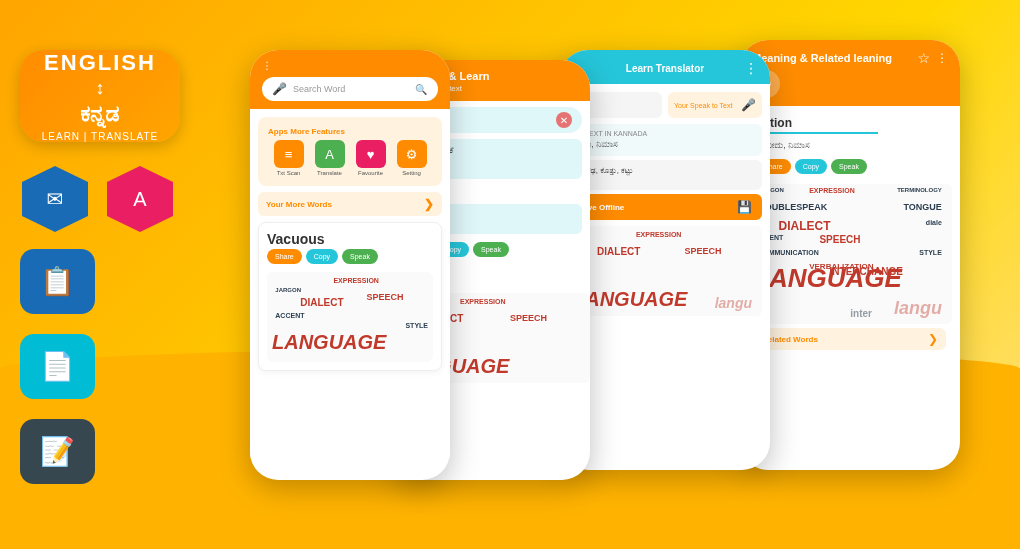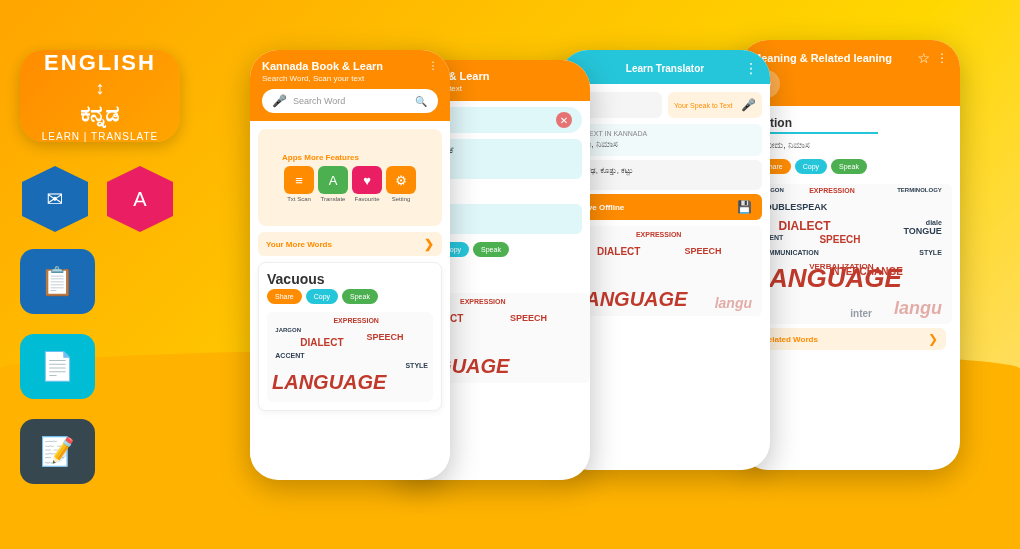--- a/index.html
+++ b/index.html
@@ -187,21 +187,21 @@
     .phone-body {
       padding: 8px;
       background: #fff;
       height: calc(100% - 80px);
       overflow: hidden;
     }
 
     .features-grid {
       background: #FFF3E0;
       border-radius: 8px;
-      padding: 24px;
+      padding: 10px;
       margin-bottom: 6px;
     }
     .features-label {
       font-size: 8px;
       color: #FF8C00;
       font-weight: 600;
       margin-bottom: 4px;
     }
     .features-icons {
       display: flex;
@@ -419,24 +419,20 @@
     </div>
   </div>
 </div>
 
 <div class="phones-container">
 
   <div class="phone phone-1">
 
     <div class="phone-header">
       <div style="display:flex;justify-content:space-between;align-items:flex-start;">
-        <div>
-          <div class="app-name">Kannada Book &amp; Learn</div>
-          <div class="app-sub">Search Word, Scan your text</div>
-        </div>
         <span style="color:white;font-size:10px;">⋮</span>
       </div>
 
       <div class="search-bar">
         <span style="color:#FF8C00;font-size:12px;">🎤</span>
         <span style="font-size:9px;color:#999;flex:1;">Search Word</span>
         <span style="font-size:10px;color:#888;">🔍</span>
       </div>
     </div>
 
@@ -601,21 +597,21 @@
         <button class="btn-share">Share</button>
         <button class="btn-copy">Copy</button>
         <button class="btn-speak">Speak</button>
       </div>
 
       <div class="wc-container" style="height:140px;">
         <span style="position:absolute;top:3px;left:30%;font-size:7px;font-weight:700;color:#c0392b;">EXPRESSION</span>
         <span style="position:absolute;top:3px;left:5%;font-size:6px;font-weight:700;color:#2c3e50;">JARGON</span>
         <span style="position:absolute;top:3px;right:5%;font-size:6px;font-weight:700;color:#2c3e50;">TERMINOLOGY</span>
         <span style="position:absolute;top:18px;left:5%;font-size:9px;font-weight:800;color:#2c3e50;">DOUBLESPEAK</span>
-        <span style="position:absolute;top:18px;right:5%;font-size:9px;font-weight:800;color:#2c3e50;margin-top:24px;">TONGUE</span>
+        <span style="position:absolute;top:18px;right:5%;font-size:9px;font-weight:800;color:#2c3e50;">TONGUE</span>
         <span style="position:absolute;top:35px;left:15%;font-size:12px;font-weight:900;color:#c0392b;">DIALECT</span>
         <span style="position:absolute;top:35px;right:5%;font-size:7px;font-weight:700;color:#2c3e50;">diale</span>
         <span style="position:absolute;top:50px;left:3%;font-size:7px;font-weight:700;color:#2c3e50;">ACCENT</span>
         <span style="position:absolute;top:50px;left:35%;font-size:10px;font-weight:900;color:#c0392b;">SPEECH</span>
         <span style="position:absolute;top:65px;left:5%;font-size:7px;font-weight:700;color:#2c3e50;">COMMUNICATION</span>
         <span style="position:absolute;top:65px;right:5%;font-size:7px;font-weight:700;color:#2c3e50;">STYLE</span>
         <span style="position:absolute;bottom:30px;left:5px;font-size:26px;font-weight:900;color:#c0392b;font-style:italic;">LANGUAGE</span>
         <span style="position:absolute;top:82px;left:40%;font-size:10px;font-weight:900;color:#c0392b;">INTERCHANGE</span>
         <span style="position:absolute;top:78px;left:30%;font-size:8px;font-weight:700;color:#c0392b;">VERBALIZATION</span>
         <span style="position:absolute;bottom:5px;right:10px;font-size:18px;font-weight:900;color:#c0392b;font-style:italic;opacity:0.4;">langu</span>

